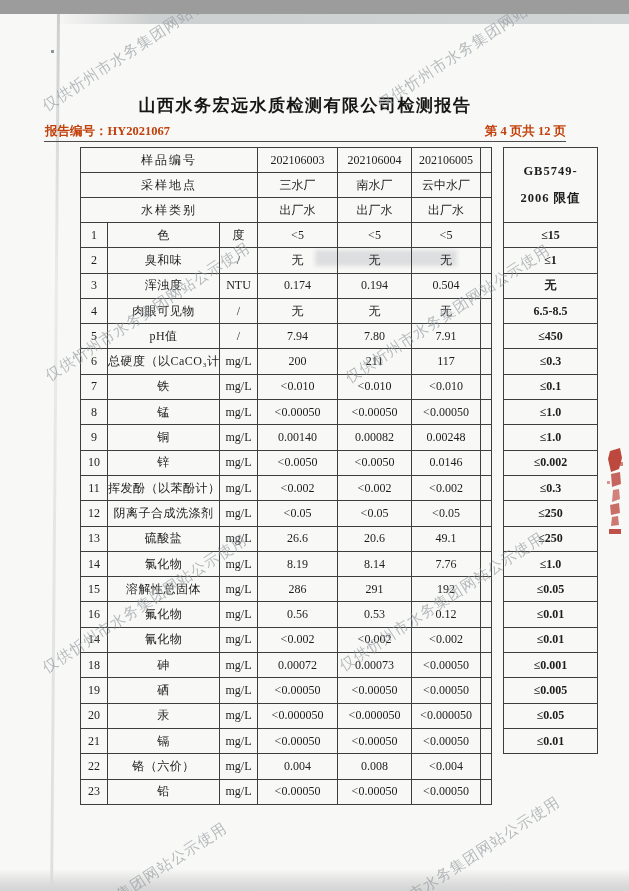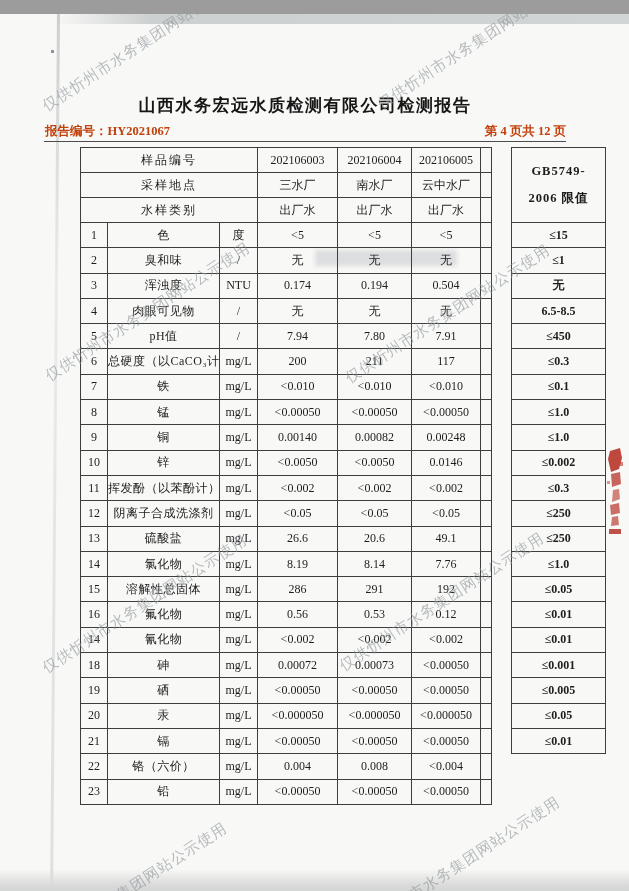--- a/index.html
+++ b/index.html
@@ -29,21 +29,21 @@
   .title{
     position:absolute;top:80px;left:45px;width:520px;text-align:center;
     font-size:17px;font-weight:bold;letter-spacing:1.5px;color:#161616;
   }
   .meta{
     position:absolute;top:109px;left:45px;width:521px;
     display:flex;justify-content:space-between;
     font-size:12.5px;font-weight:bold;color:#c2410c;
   }
   .sep{position:absolute;top:127px;left:44px;width:522px;height:1px;background:#4c4c4c;}
-  .tables{position:absolute;top:133px;left:46px;display:flex;gap:19px;align-items:flex-start;padding-left:34px;}
+  .tables{position:absolute;top:133px;left:46px;display:flex;gap:11px;align-items:flex-start;padding-left:34px;}
   table{border-collapse:collapse;table-layout:fixed;}
   .main{width:411px;}
   .limit{width:94px;font-weight:bold;}
   .main td,.limit td{
     border:1px solid #3e3e3e;text-align:center;vertical-align:middle;
     font-size:12px;padding:0;overflow:hidden;
   }
   .main tr{height:25.3px;}
   .main tr.hr{height:25px;}
   .limit tr{height:25.3px;}

